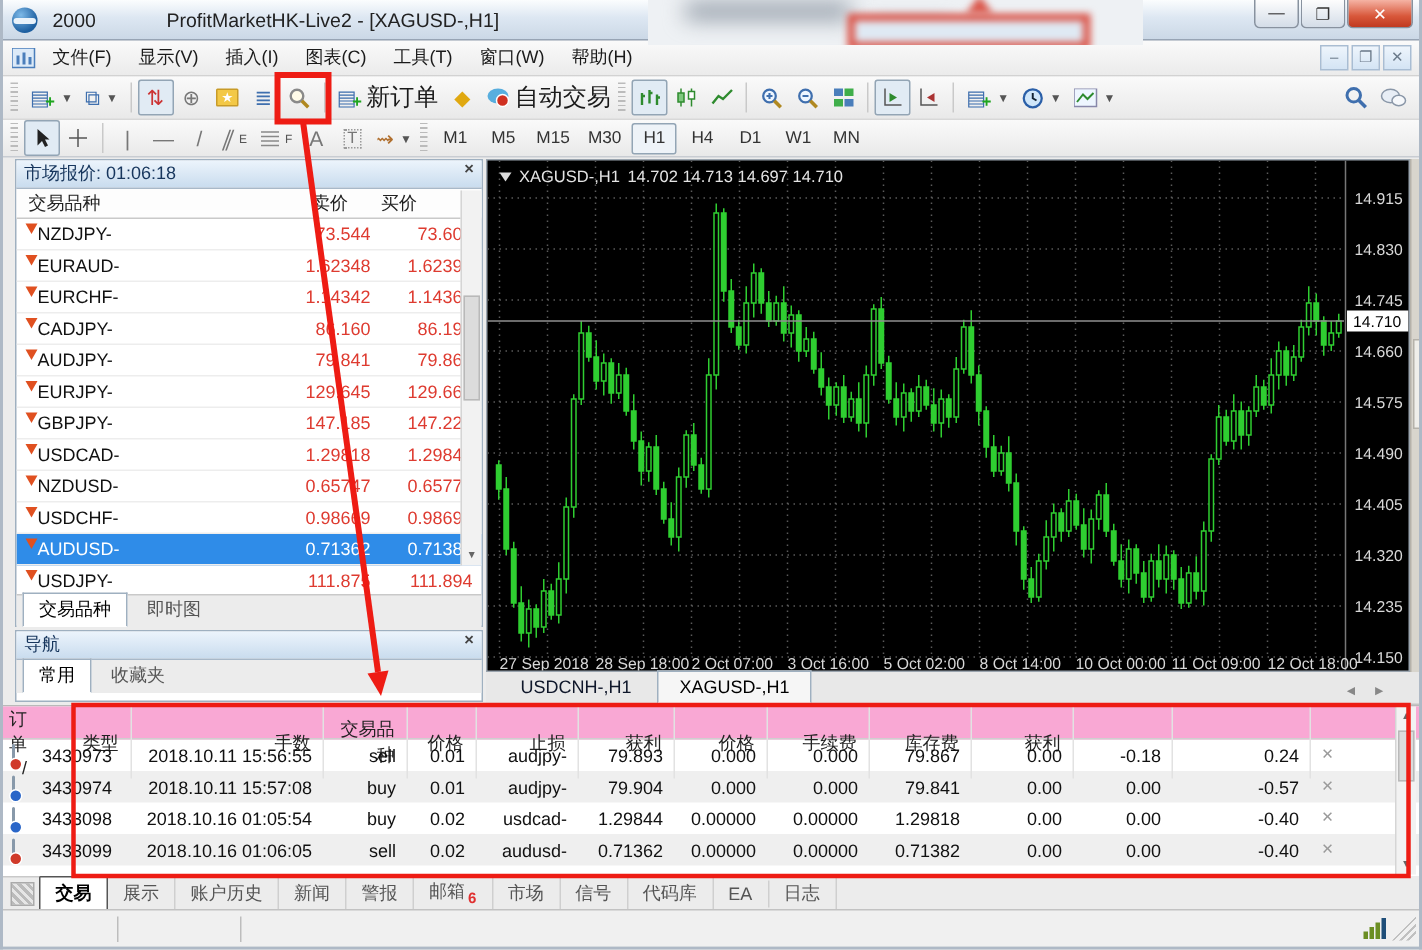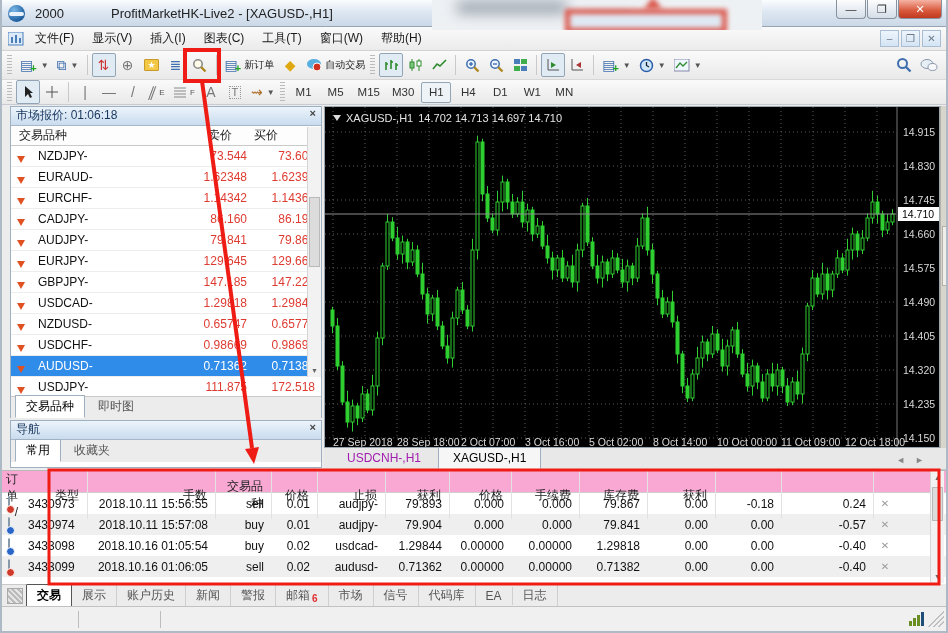--- a/index.html
+++ b/index.html
@@ -37,21 +37,21 @@
     display:flex;align-items:center;justify-content:center;font-size:10px;color:#6b7a8a}
   
   #toolbar1{position:absolute;left:0;top:51px;width:944px;height:29px;background:linear-gradient(#fafafa,#e9e9e9);
     border-bottom:1px solid #d8d8d8;display:flex;align-items:center;padding:0 4px}
   #toolbar2{position:absolute;left:0;top:80px;width:944px;height:25px;background:linear-gradient(#fafafa,#e9e9e9);
     border-bottom:1px solid #c8ccd2;display:flex;align-items:center;padding:0 4px}
   .grip{width:5px;height:20px;margin:0 4px 0 1px;background:repeating-linear-gradient(#bbb 0 1px,transparent 1px 3px);flex:none}
   .tbtn{height:24px;min-width:24px;display:flex;align-items:center;justify-content:center;gap:3px;
     border:1px solid transparent;border-radius:2px;padding:0 3px;color:#333}
   .tbtn.pressed{border:1px solid #93a5b5;background:#e1ebf4}
-  .tbtn .lbl{font-size:10px;color:#1a1a1a}
+  .tbtn .lbl{font-size:16px;color:#1a1a1a}
   .tsep{width:1px;height:20px;background:#c9c9c9;margin:0 4px}
   .drop{font-size:8px;color:#555;margin-left:1px}
   .glyph{font-size:14px;line-height:1}
   .gl-blue{color:#3f6fae}.gl-grey{color:#777}.gl-gold{color:#e0a810}
   .mini-plus{color:#1fa51f;font-weight:bold;font-size:11px;margin-left:-6px;margin-top:6px}
   .tf{height:21px;min-width:30px;border:1px solid transparent;border-radius:2px;
     display:flex;align-items:center;justify-content:center;color:#333;font-size:11.5px;padding:0 4px}
   .tf.active{border:1px solid #93a5b5;background:#eef3f8}
   .spacer{flex:1}
   
@@ -60,21 +60,21 @@
     display:flex;align-items:flex-start;padding:0 5px;color:#17365d;font-size:12px}
   .panel-title .x{margin-left:auto;color:#444;font-size:11px;font-weight:bold}
   #market-watch{top:106px;height:312px}
   .mw-header{display:flex;height:20px;border-bottom:1px solid #c9c9c9;background:#fdfdfd;align-items:center}
   .mw-header .c1{flex:1;padding-left:8px;color:#222}
   .mw-header .c2{width:86px;text-align:right;color:#222}
   .mw-header .c3{width:74px;text-align:center;padding-right:6px;color:#222}
   .mw-header .sc{width:15px;text-align:center;color:#888;font-size:8px}
   #mw-rows{position:relative;height:250px;overflow:hidden}
   .mw-row{display:flex;height:21px;align-items:center;border-bottom:1px solid #ededed}
-  .mw-row .sym{flex:1;padding-left:6px;color:#111;display:flex;align-items:flex-end;gap:13px}
+  .mw-row .sym{flex:1;padding-left:6px;color:#111;display:flex;align-items:flex-start;gap:0}
   .dn-arrow{width:0;height:0;border-left:4px solid transparent;border-right:4px solid transparent;
     border-top:7px solid #e05020;flex:none}
   .mw-row .bid,.mw-row .ask{width:86px;text-align:right;color:#de3b30}
   .mw-row .ask{width:74px;padding-right:6px}
   .mw-row.selected{background:#2f8ce8}
   .mw-row.selected .sym,.mw-row.selected .bid,.mw-row.selected .ask{color:#fff}
   #mw-scroll{position:absolute;right:0;top:20px;width:14px;height:250px;background:#f2f2f2;border-left:1px solid #d5d5d5}
   #mw-scroll .up,#mw-scroll .dn{position:absolute;left:0;width:13px;height:13px;text-align:center;font-size:7px;color:#666;line-height:13px}
   #mw-scroll .dn{bottom:0}
   #mw-scroll .thumb{position:absolute;left:1px;top:70px;width:11px;height:70px;background:#dcdcdc;border:1px solid #b9b9b9}
@@ -83,21 +83,21 @@
   .ptab.active{background:#fff;border:1px solid #9fb0c0;border-bottom-color:#fff;color:#000}
   #navigator{top:420px;height:48px}
   
   #chart-window{position:absolute;left:322px;top:106px;width:616px;height:342px;background:#000;border:1px solid #9aa4ae}
   #chart-legend{position:absolute;left:8px;top:5px;color:#e4e4e4;font-size:11px;display:flex;gap:5px;align-items:center;z-index:3}
   #chart-legend .tri{width:0;height:0;border-left:4px solid transparent;border-right:4px solid transparent;border-top:6px solid #dcdcdc}
   #chart-scrollstrip{position:absolute;left:938px;top:106px;width:10px;height:342px;background:#d8d5cd;border-left:1px solid #b5b2aa}
   #chart-scrollstrip .th{position:absolute;left:1px;top:120px;width:8px;height:60px;background:#efeeea;border:1px solid #b5b2aa}
   #chart-tabs{position:absolute;left:322px;top:448px;width:626px;height:22px;background:#e8e8e8;
     border-bottom:1px solid #c4c4c4;display:flex;align-items:flex-end;padding-left:8px;gap:2px}
-  .ctab{padding:3px 14px;color:#a21caf;font-size:12px;border:1px solid transparent}
+  .ctab{padding:3px 14px;color:#0f172a;font-size:12px;border:1px solid transparent}
   .ctab.active{background:#f6f6f6;border:1px solid #9fb0c0;border-bottom-color:#f6f6f6;color:#000}
   #ctab-arrows{margin-left:auto;margin-right:26px;margin-bottom:4px;display:flex;gap:10px;color:#888;font-size:9px}
   
   #terminal{position:absolute;left:0;top:470px;width:944px;height:114px;background:#fff;border-top:1px solid #b9b9b9}
   .trow{display:grid;grid-template-columns:24px 62px 128px 56px 46px 68px 64px 62px 68px 68px 68px 66px 92px 22px;
     align-items:center;height:21px}
   .trow.hdr{height:22px;background:#f9a8d4;border-bottom:1px solid #cfcfcf;color:#222}
   .trow.hdr span{padding-right:8px;text-align:right;border-right:1px solid #e2e2e2;height:100%;display:flex;align-items:center;justify-content:flex-end}
   .trow.hdr span.first{justify-content:flex-start;padding-left:4px;border-right:none}
   .trow.alt{background:#efefef}
@@ -469,21 +469,21 @@
         </span>
         <span class="bid">0.71362</span>
         <span class="ask">0.71382</span>
       </div>
       <div class="mw-row">
         <span class="sym">
           <span class="dn-arrow"></span>
           <span>USDJPY-</span>
         </span>
         <span class="bid">111.875</span>
-        <span class="ask">172.518</span>
+        <span class="ask">111.894</span>
       </div>
     </div>
   <div id="mw-scroll">
     <span class="thumb"></span>
     <span class="dn">▼</span>
   </div>
   <div class="panel-tabs" id="mw-tabs">
       <span class="ptab active">交易品种</span>
       <span class="ptab">即时图</span>
     </div>

